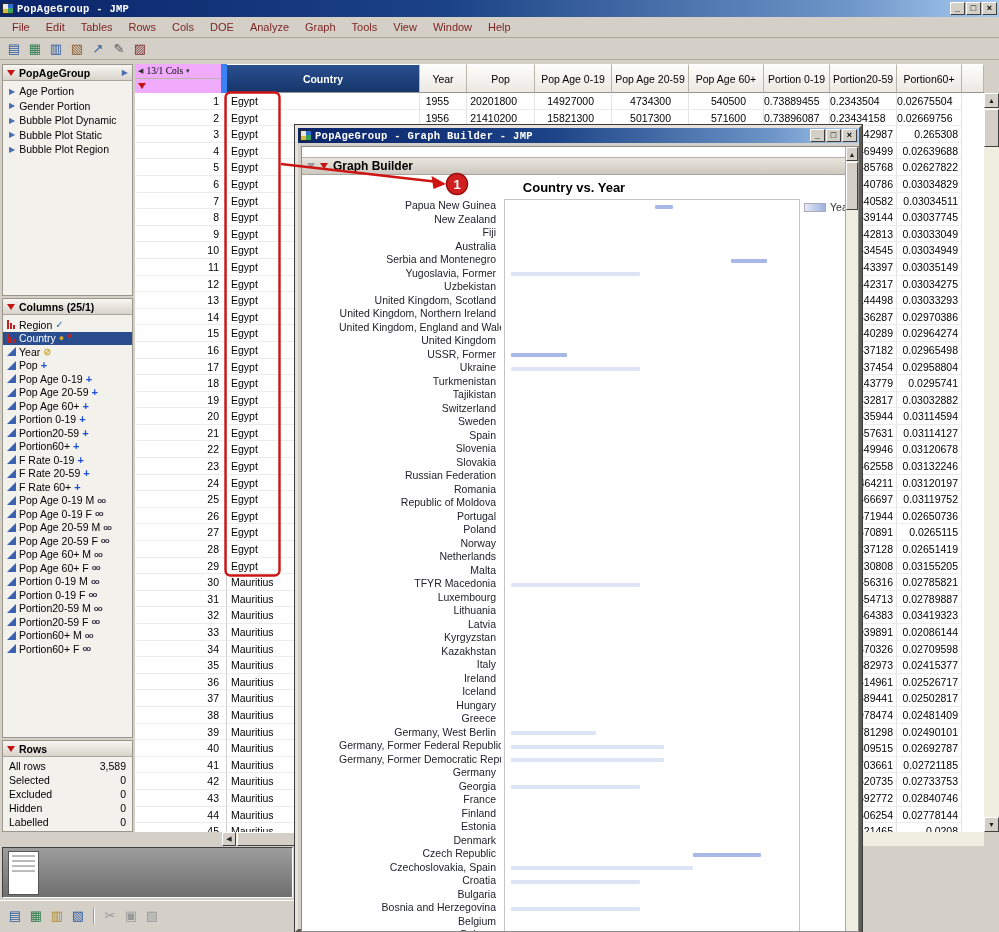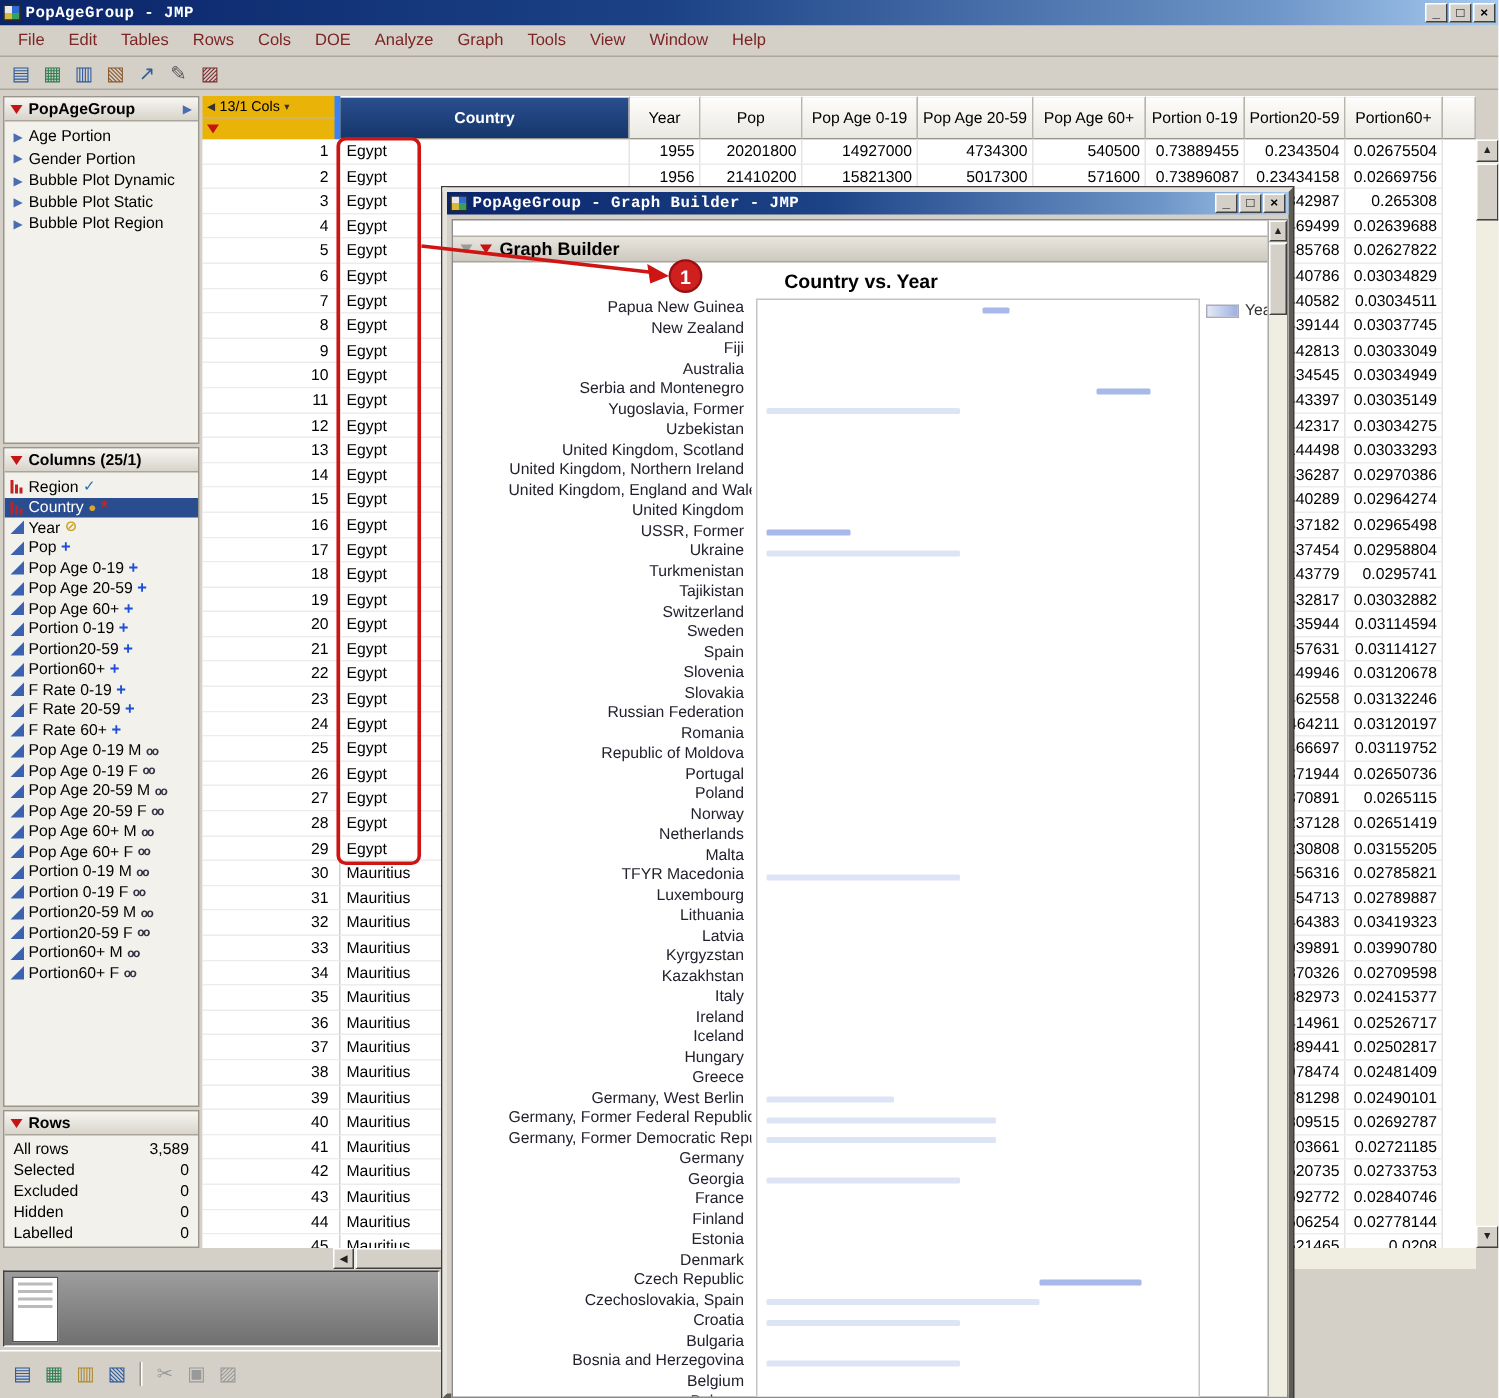--- a/index.html
+++ b/index.html
@@ -51,30 +51,30 @@
   .sfx-ast { color:#c22; font-weight:bold; font-size:12px; line-height:10px; }
   .sfx-ring { color:#c9a227; font-weight:bold; font-size:10px; }
   .sfx-glasses { font-size:8px; font-weight:bold; letter-spacing:-1px; color:#334; }
   .stat-row { display:flex; justify-content:space-between; padding:0 6px; font-size:10.5px; height:14px; line-height:14px; }
   
   #grid-header { position:absolute; left:135px; top:64px; width:849px; height:29px; display:flex; }
   .hcell { border-right:1px solid #b8b5ad; border-bottom:1px solid #97948c; border-top:1px solid #fff;
     background:linear-gradient(#fdfdfb,#ebe9e3); display:flex; align-items:center; justify-content:center;
     font-size:10.5px; text-align:center; line-height:12px; flex:0 0 auto; }
   .hsel { background:linear-gradient(#2a4f8f,#16366b); color:#fff; font-weight:bold; }
-  #corner { width:92px; flex:0 0 auto; border-right:4px solid #3b82f6; background:#eab308; font-size:9.5px; }
+  #corner { width:92px; flex:0 0 auto; border-right:6px solid #3b82f6; background:#f0abfc; font-size:9.5px;font-family:Liberation Serif, serif; }
   .corner-top { height:15px; display:flex; align-items:center; gap:3px; padding:0 3px; border-bottom:1px solid #b8b5ad; }
   .corner-bottom { height:13px; display:flex; align-items:center; padding:0 3px; }
   .mini-arrow { font-size:7px; color:#333; }
   #rows-area { position:absolute; left:135px; top:93px; width:849px; height:739px; background:#fff; overflow:hidden; }
   .trow { display:flex; height:16.6px; line-height:16.6px; position:relative; }
   .cell { border-bottom:1px solid #ececec; font-size:10.5px; flex:0 0 auto; overflow:hidden; white-space:nowrap; }
   .rownum { width:92px; text-align:right; padding-right:7px; border-right:1px solid #cfcfcf; background:#fff; }
   .country { width:193px; padding-left:4px; border-right:1px solid #e4e4e4; }
-  .numcell { text-align:right; padding-right:3px; border-right:1px solid #e4e4e4; }
+  .numcell { text-align:right; padding-right:17px; border-right:1px solid #e4e4e4; }
   .abscell { position:absolute; top:0; height:100%; text-align:right; padding-right:3px; font-size:10.5px;
     border-bottom:1px solid #ececec; border-right:1px solid #e4e4e4; }
   .p2059 { left:695px; width:67px; }
   .p60 { left:762px; width:65px; }
   
   .sbtn { background:#d4d0c8; border:1px solid; border-color:#fff #404040 #404040 #fff; display:flex;
     align-items:center; justify-content:center; font-size:7px; color:#222; }
   #vscroll { position:absolute; left:984px; top:93px; width:15px; height:739px; background:#f0ede1; }
   #vscroll .up { position:absolute; top:0; left:0; width:15px; height:15px; }
   #vscroll .down { position:absolute; bottom:0; left:0; width:15px; height:15px; }
@@ -577,21 +577,21 @@
       <div class="trow">
         <div class="cell rownum">32</div>
         <div class="cell country">Mauritius</div>
         <div class="abscell p2059">2464383</div>
         <div class="abscell p60">0.03419323</div>
       </div>
       <div class="trow">
         <div class="cell rownum">33</div>
         <div class="cell country">Mauritius</div>
         <div class="abscell p2059">1939891</div>
-        <div class="abscell p60">0.03990780</div>
+        <div class="abscell p60">0.02086144</div>
       </div>
       <div class="trow">
         <div class="cell rownum">34</div>
         <div class="cell country">Mauritius</div>
         <div class="abscell p2059">1870326</div>
         <div class="abscell p60">0.02709598</div>
       </div>
       <div class="trow">
         <div class="cell rownum">35</div>
         <div class="cell country">Mauritius</div>

